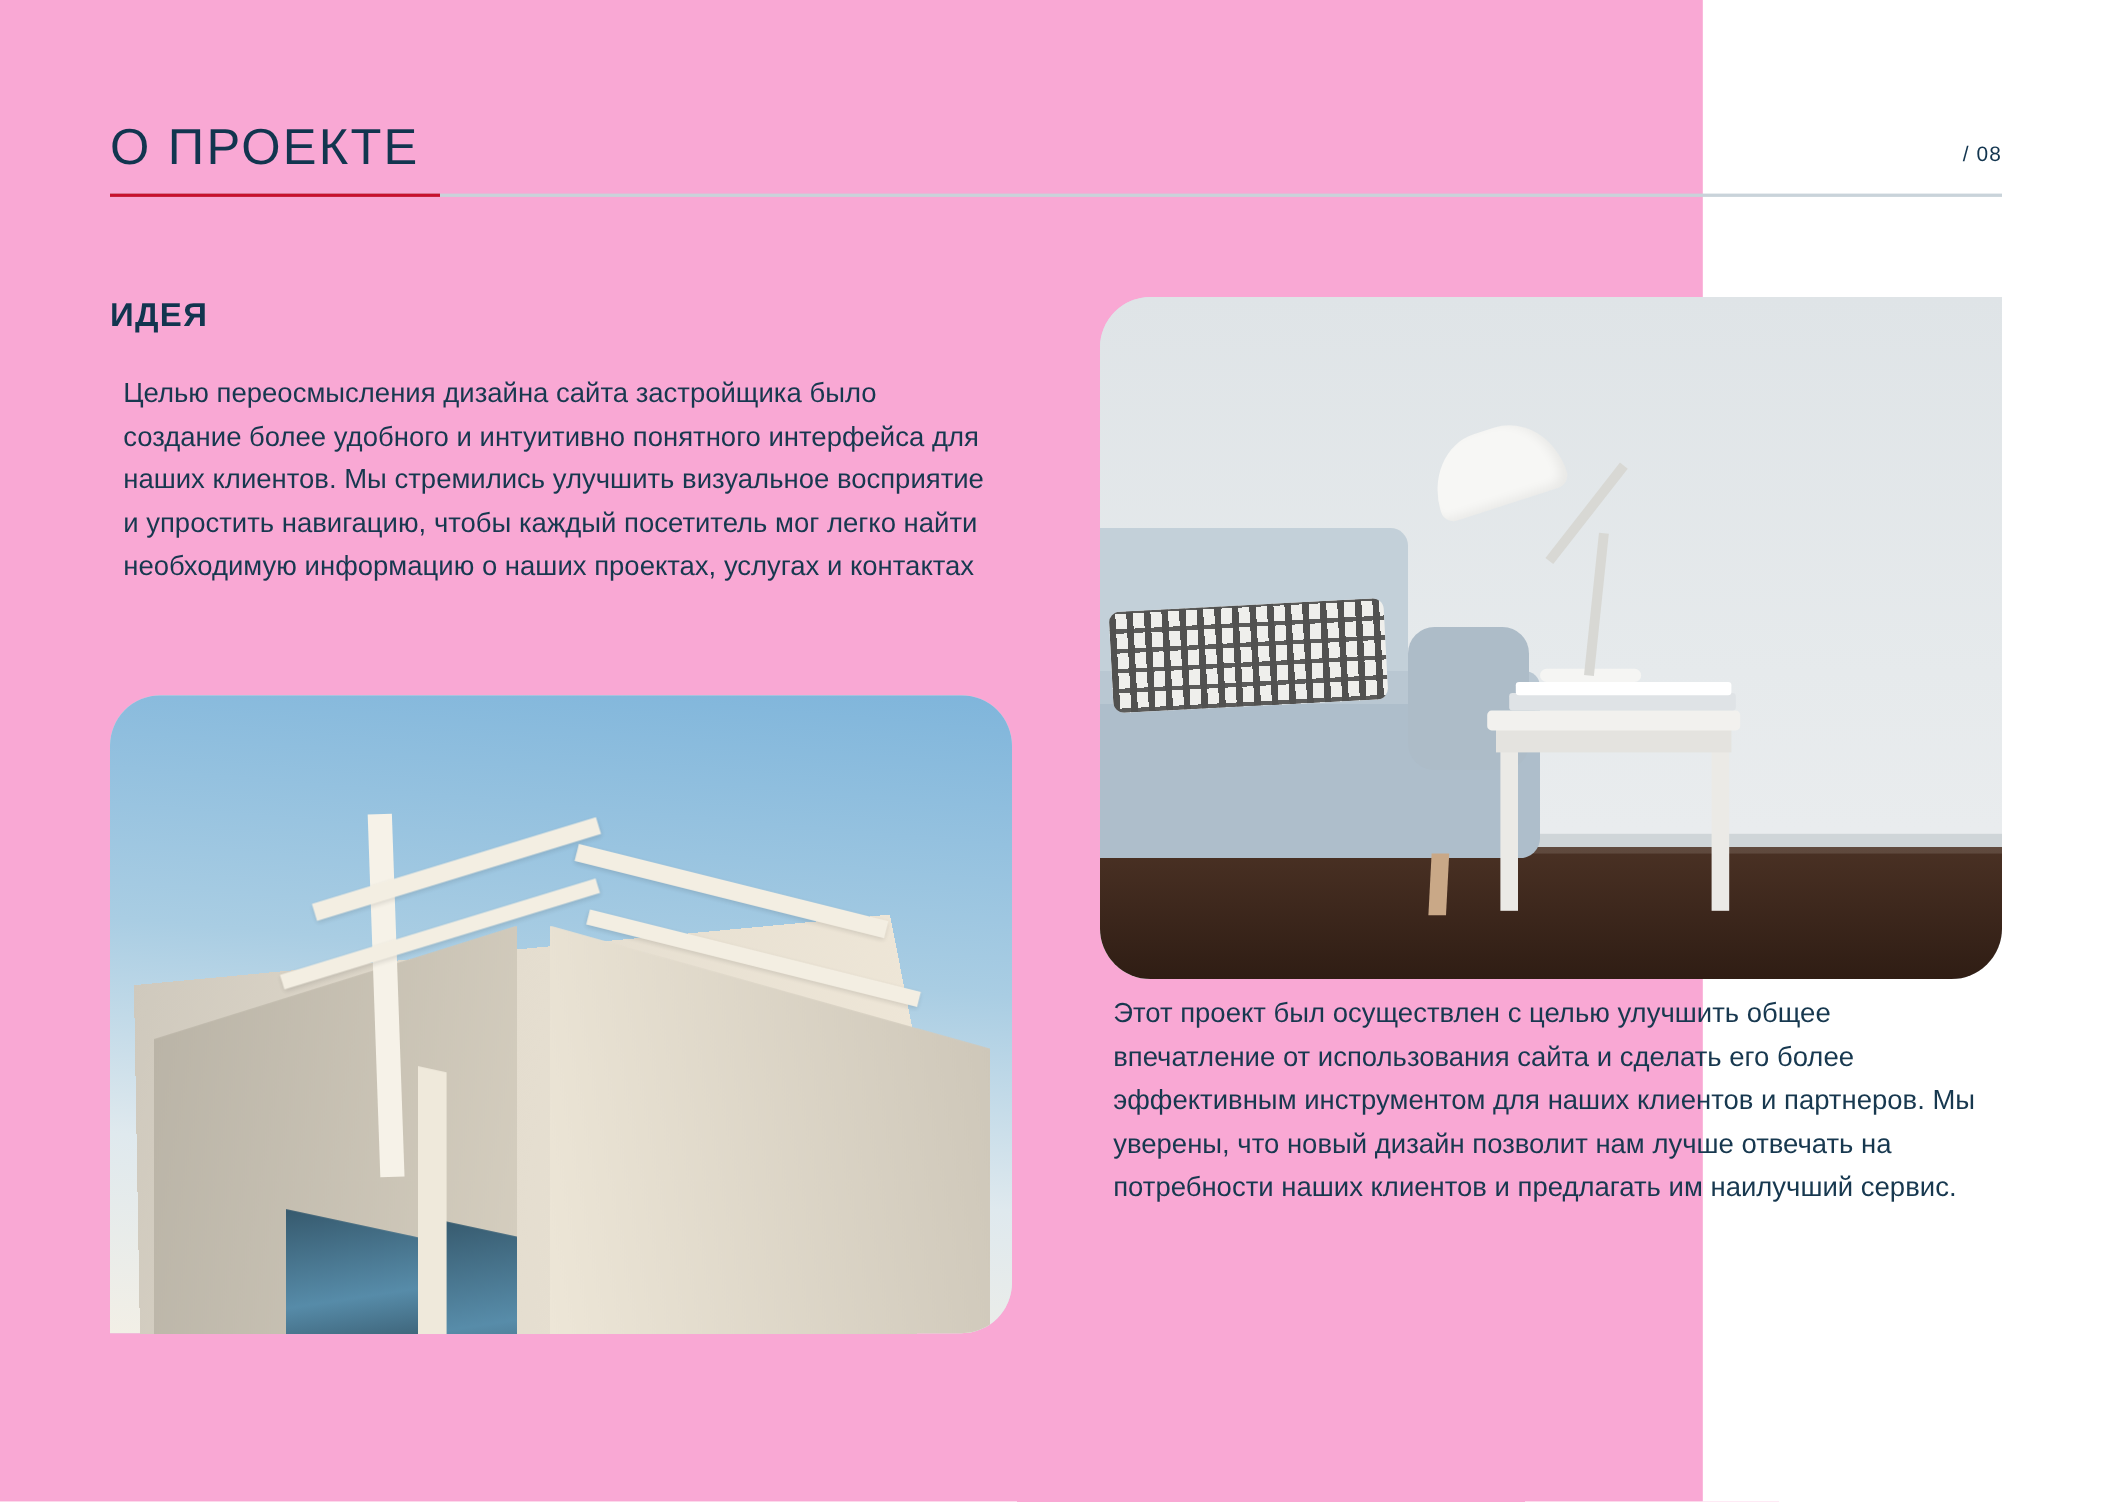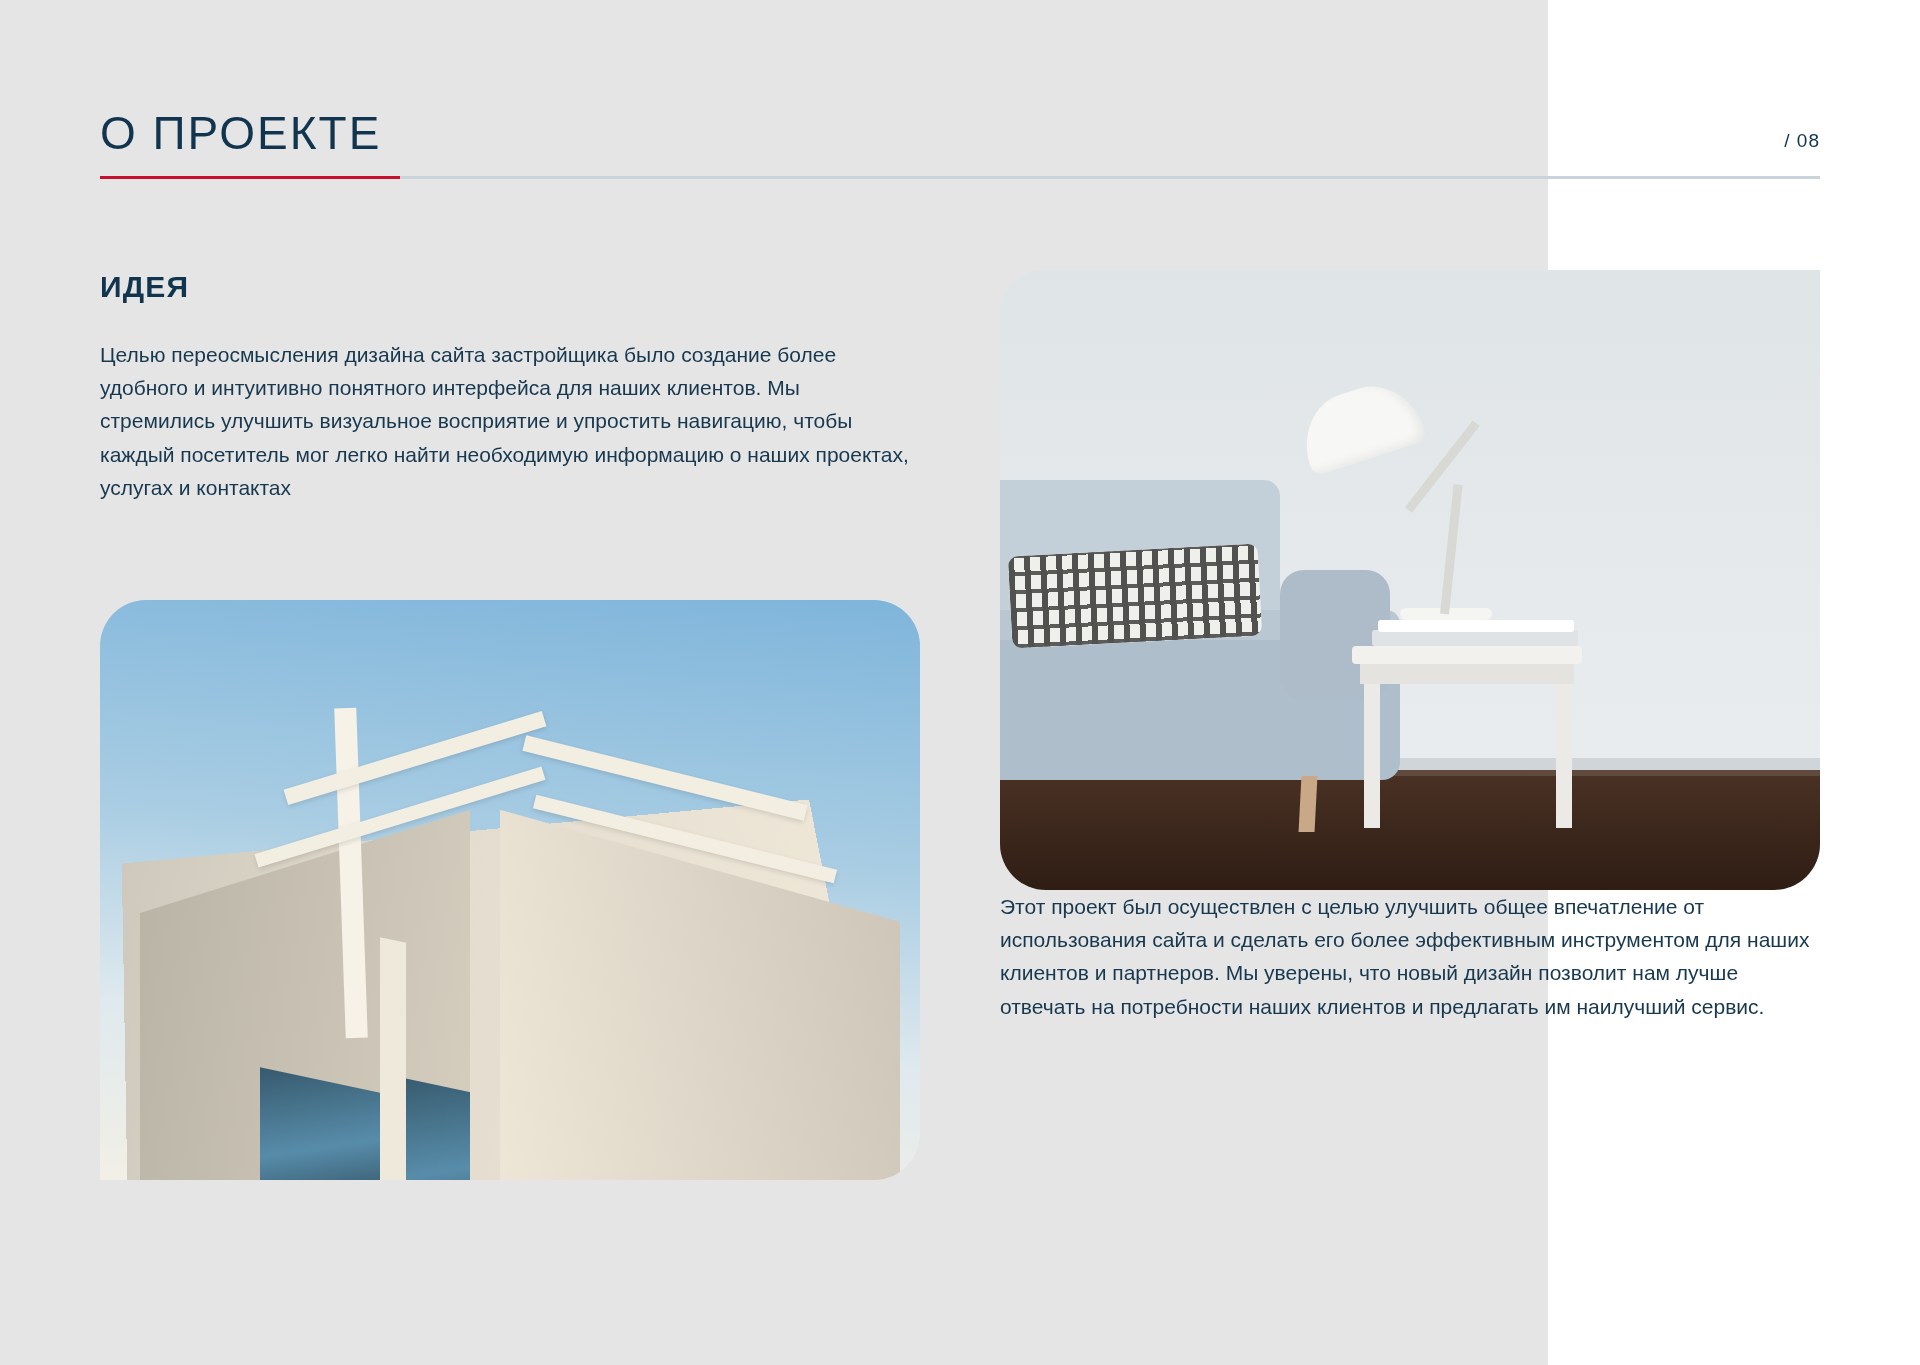--- a/index.html
+++ b/index.html
@@ -11,21 +11,21 @@
     width: 1920px;
     height: 1365px;
     overflow: hidden;
     font-family: "Liberation Sans", sans-serif;
   }
 
   .slide {
     position: relative;
     width: 1548px;
     height: 1365px;
-    background: #e5e5e5;
+    background: #f9a8d4;
     box-sizing: border-box;
   }
 
   
   .header {
     position: absolute;
     left: 100px;
     top: 110px;
     width: 1720px;
   }
@@ -88,24 +88,24 @@
   }
 
   .block-heading {
     font-size: 30px;
     font-weight: 700;
     color: #12354f;
     letter-spacing: 1.2px;
     margin: 0 0 34px 0;
   }
   .body-text {
-    font-size: 21px;
+    font-size: 25px;
     line-height: 1.58;
     color: #17384f;
-    margin: 0;
+    margin: 12px;
     max-width: 820px;
   }
   .col-right .body-text,
   .col-right .block-heading {
     max-width: 820px;
   }
 
   
   .photo {
     position: relative;

